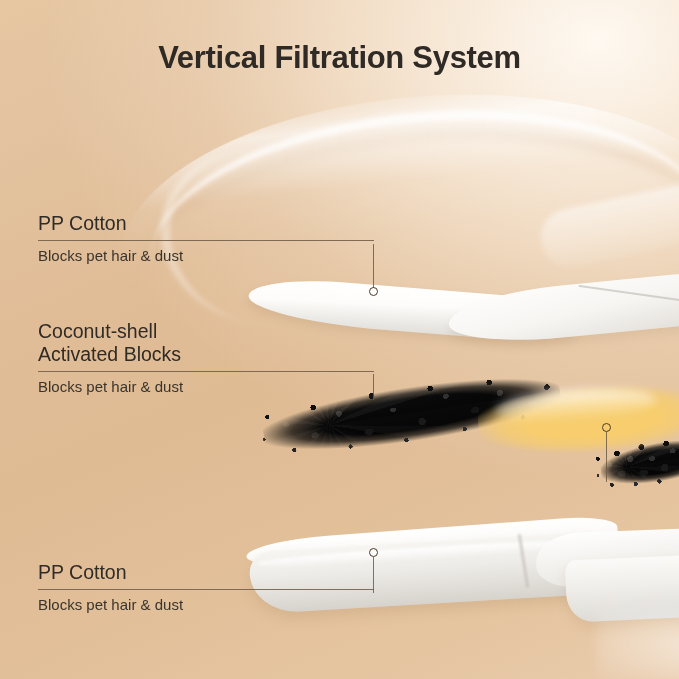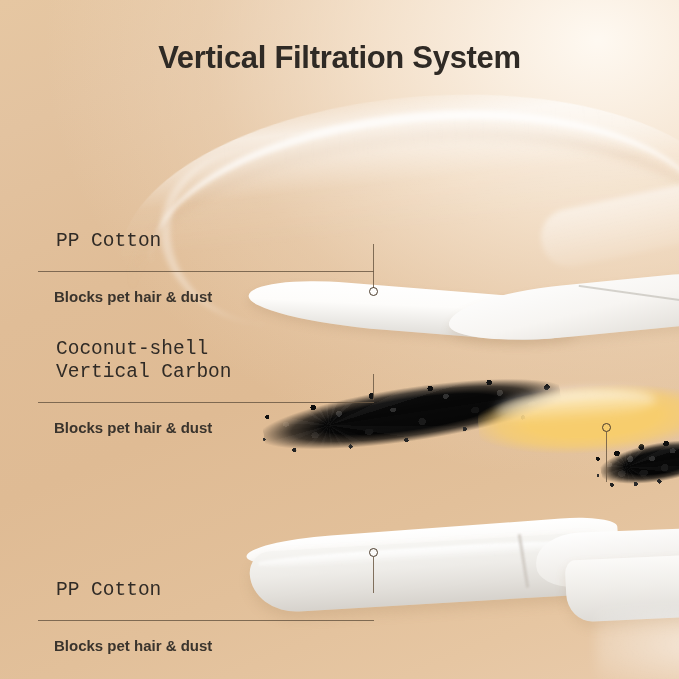--- a/index.html
+++ b/index.html
@@ -271,34 +271,33 @@
   }
 
   
   .callout { position: absolute; }
   .callout .heading {
     font-size: 19.5px;
     font-weight: 400;
     color: #302b26;
     line-height: 1.18;
     white-space: pre-line;
-    margin: 18px;
-    font-family: Liberation Mono, monospace;
+    margin: 0;
   }
   .callout .rule {
     height: 1px;
     background: #6d5a45;
     margin: 5px 0 6px 0;
     opacity: 0.85;
   }
   .callout .sub {
     font-size: 15px;
-    font-weight: 700;
+    font-weight: 400;
     color: #3a342d;
-    margin: 16px;
+    margin: 0;
   }
 
   
   .leader { position: absolute; }
   .leader .seg-h, .leader .seg-v {
     position: absolute;
     background: #6d5a45;
     opacity: 0.85;
   }
   .leader .seg-v { width: 1px; }
@@ -363,21 +362,21 @@
     <div class="rule"></div>
     <p class="sub">Blocks pet hair &amp; dust</p>
   </div>
   <div class="leader" style="left:373px; top:244px;">
     <div class="seg-v" style="left:0; top:0; height:44px;"></div>
     <div class="dot" style="left:-4px; top:43px;"></div>
   </div>
 
   <div class="callout" style="left:38px; top:320px; width:336px;">
     <p class="heading">Coconut-shell
-Vertical Carbon</p>
+Activated Blocks</p>
     <div class="rule"></div>
     <p class="sub">Blocks pet hair &amp; dust</p>
   </div>
   <div class="leader" style="left:373px; top:374px;">
     <div class="seg-v" style="left:0; top:0; height:26px;"></div>
   </div>
 
   <div class="leader" style="left:606px; top:432px;">
     <div class="dot" style="left:-4px; top:-9px;"></div>
     <div class="seg-v" style="left:0; top:0; height:50px;"></div>

